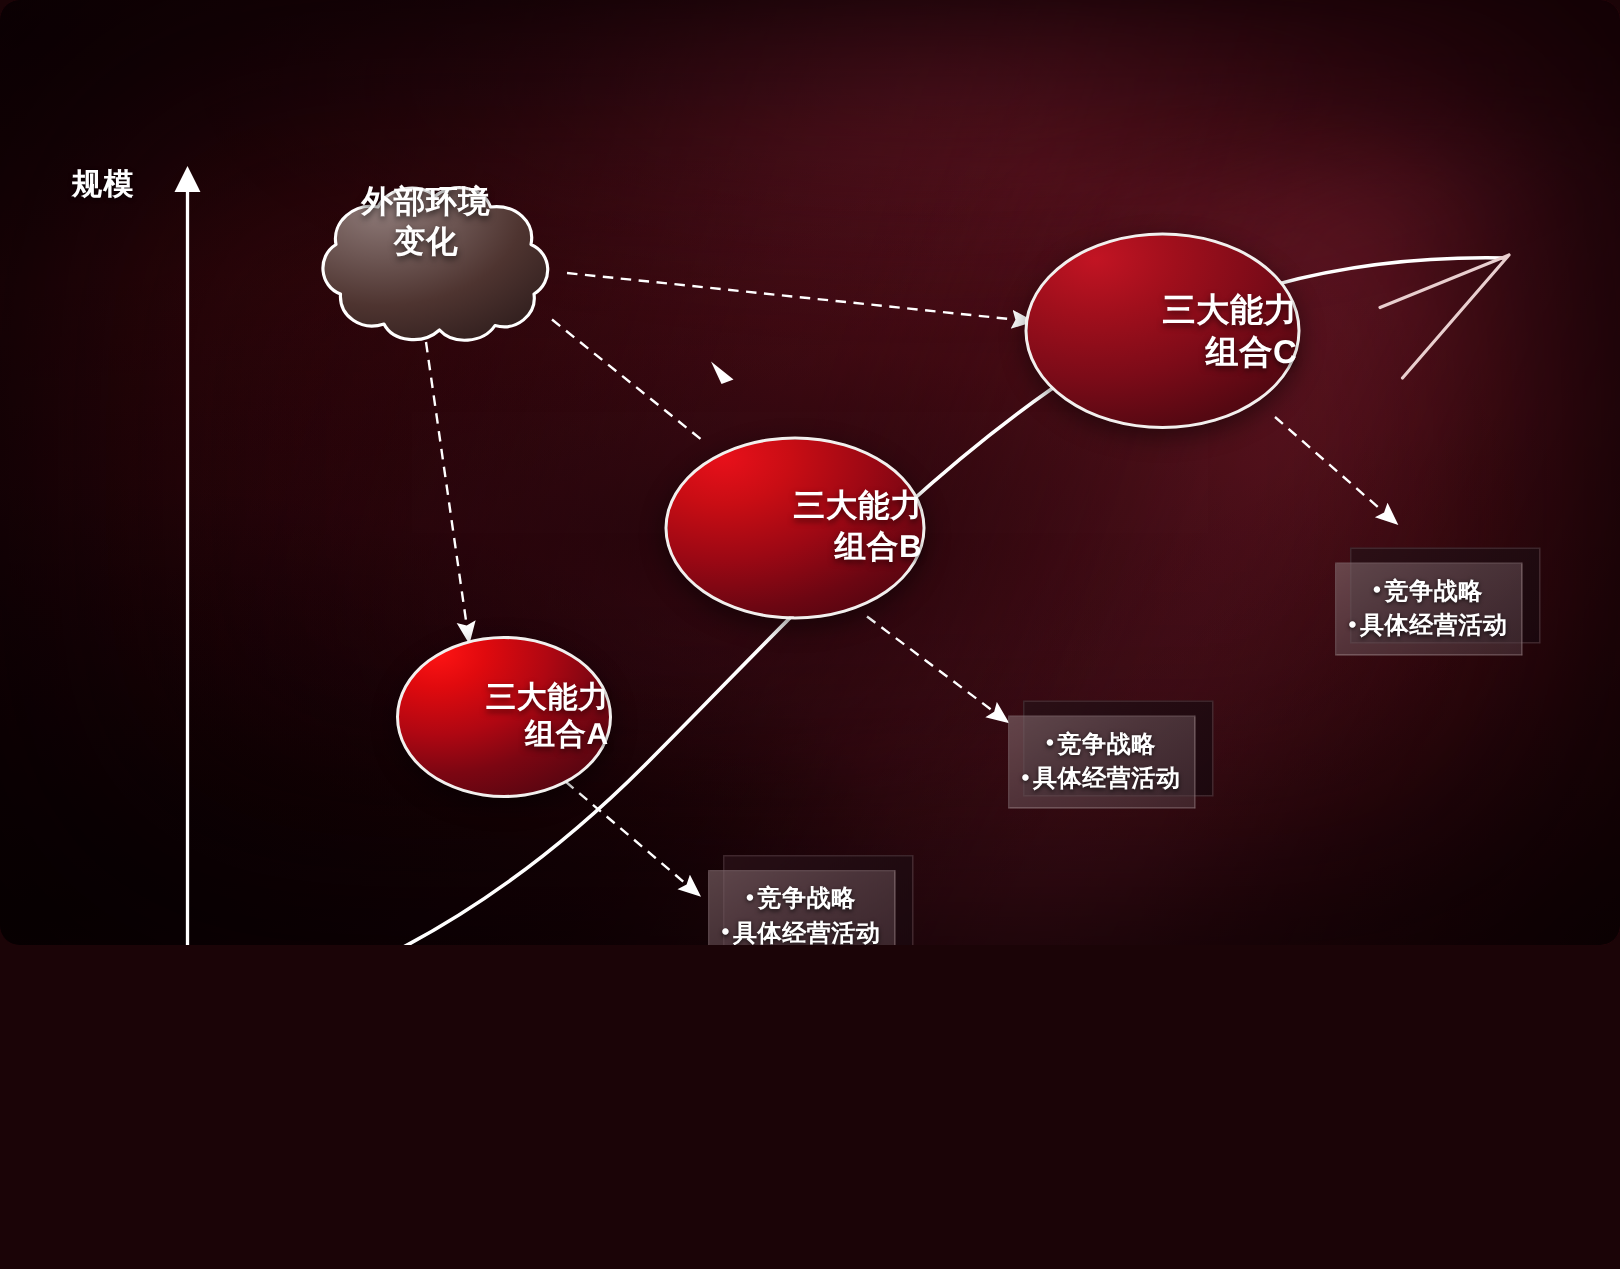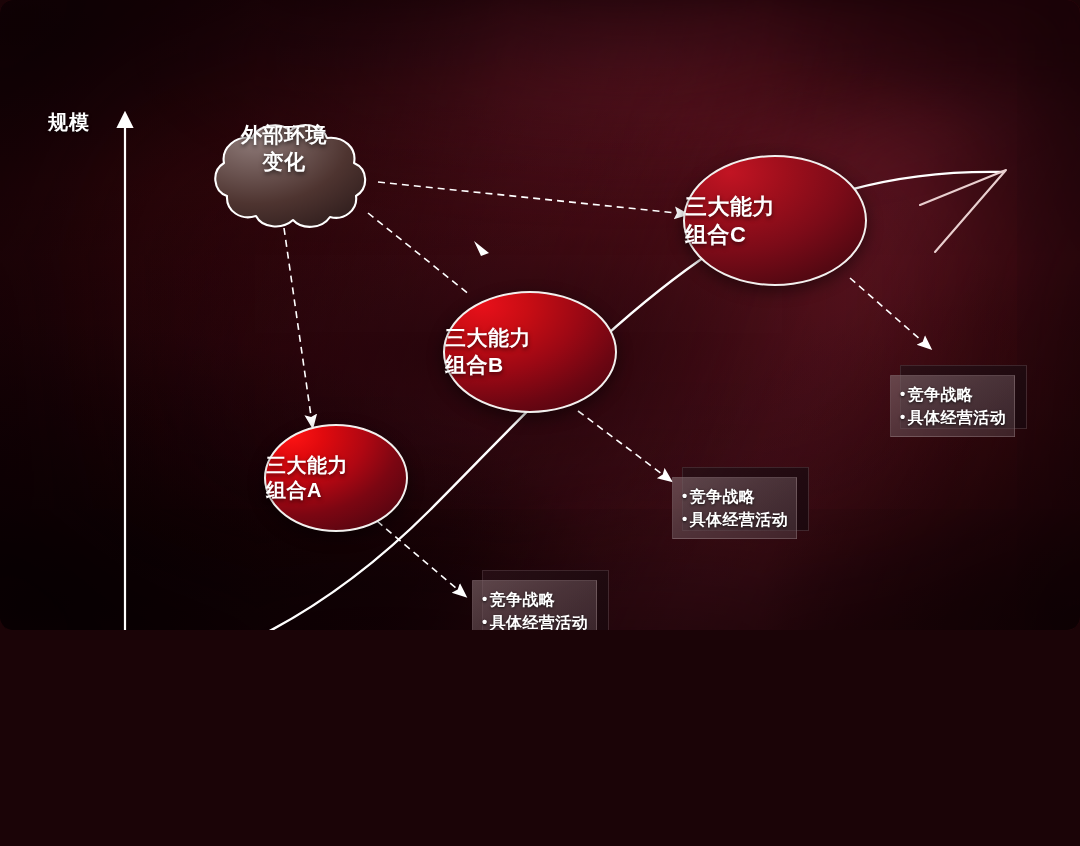--- a/index.html
+++ b/index.html
@@ -122,21 +122,21 @@
     pointer-events: none;
   }
 
   
   .node-ellipse {
     position: absolute;
     border-radius: 50%;
     border: 2px solid #f2f0ee;
     display: flex;
     flex-direction: column;
-    align-items: flex-start;
+    align-items: flex-end;
     justify-content: center;
     color: #ffffff;
     font-weight: bold;
     line-height: 1.27;
     letter-spacing: 0.5px;
     text-align: center;
     text-shadow: 0 2px 4px rgba(0,0,0,0.6);
     box-shadow: 0 5px 16px rgba(0,0,0,0.45);
     background:
       radial-gradient(115% 115% at 18% 8%, #ff1414 0%, #e00a0e 20%, #b00712 46%, #7c0612 68%, #4b0510 100%);
@@ -177,20 +177,21 @@
     top: 10px;
     width: 100%;
     height: 100%;
     background: linear-gradient(150deg, rgba(128,104,108,0.62) 0%, rgba(104,80,86,0.58) 45%, rgba(80,58,64,0.55) 100%);
     border: 1px solid rgba(166,142,146,0.28);
     display: flex;
     flex-direction: column;
     justify-content: center;
     padding: 0 10px 0 9px;
     box-sizing: border-box;
+    align-items: center;
   }
   .note-line {
     color: #ffffff;
     font-weight: bold;
     font-size: 16px;
     line-height: 1.45;
     letter-spacing: 0.4px;
     white-space: nowrap;
     text-shadow: 0 1px 3px rgba(0,0,0,0.75);
   }

